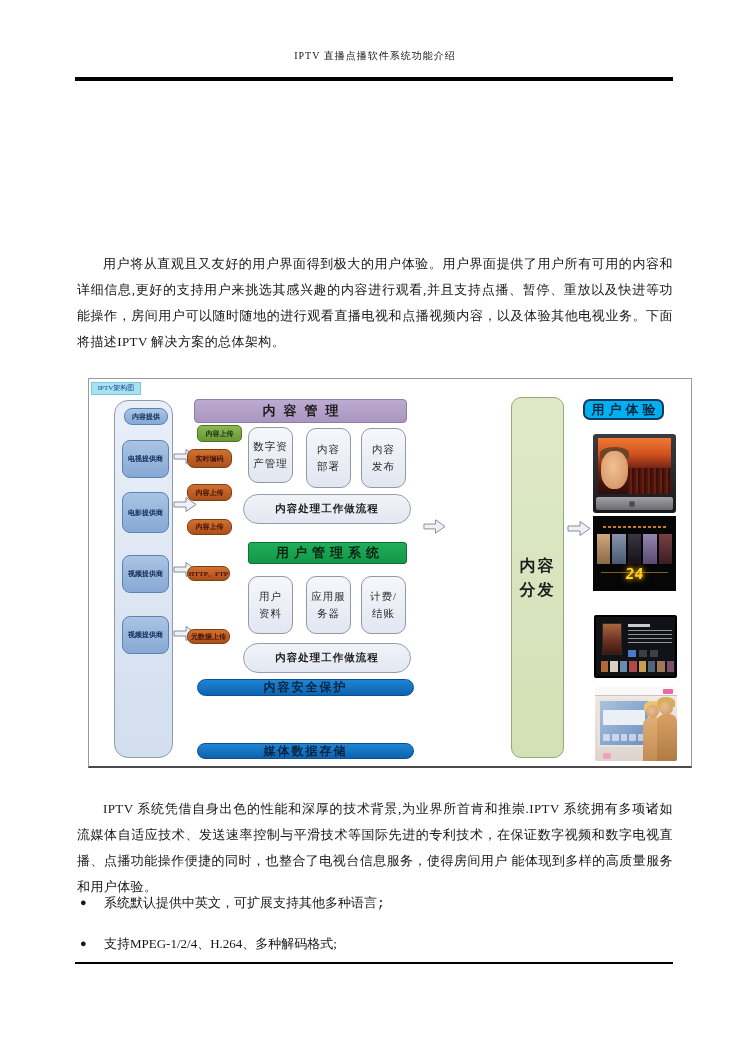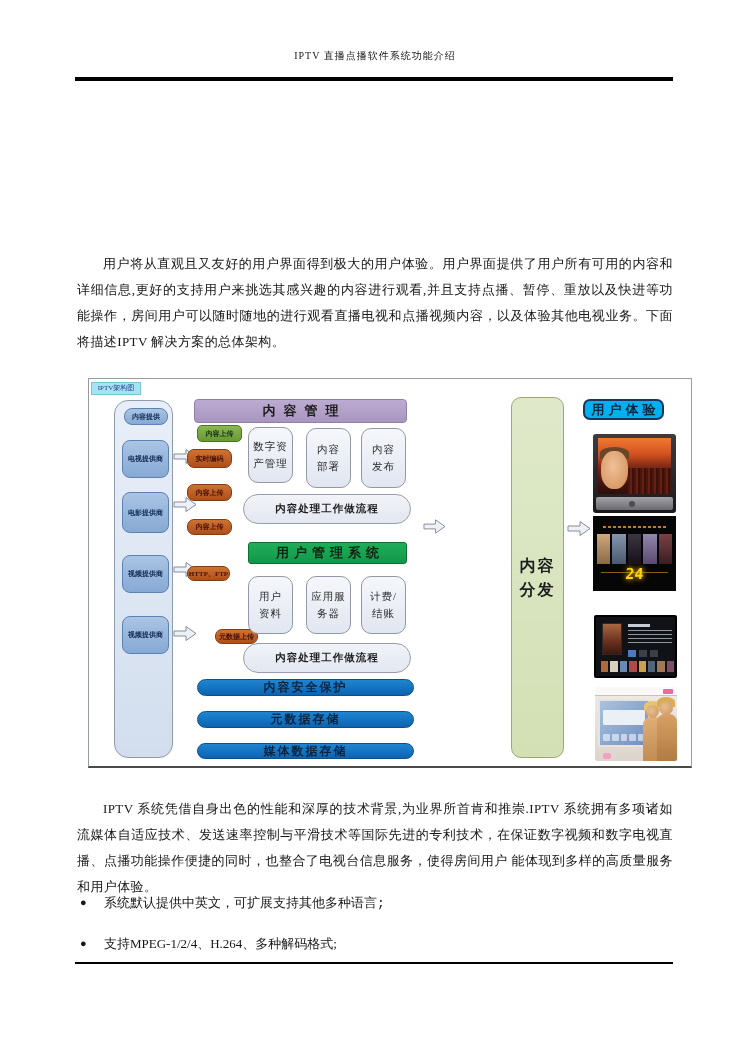--- a/index.html
+++ b/index.html
@@ -60,21 +60,21 @@
   .inject { left:108px; top:46px; width:45px; height:17px; border-radius:5px;
     background:linear-gradient(180deg,#8ab852 0%,#699733 100%); border:1px solid #4d741f;
     color:#16301b; font-weight:bold; font-size:7px; display:flex; align-items:center; justify-content:center; }
   .step { left:98px; width:45px; border-radius:7px;
     background:linear-gradient(180deg,#d0722f 0%,#ad4f1b 100%); border:1px solid #843c12;
     color:#46110a; font-weight:bold; font-size:7px; display:flex; align-items:center; justify-content:center; }
   .st1 { top:70px;  height:19px; }
   .st2 { top:105px; height:17px; }
   .st3 { top:140px; height:16px; }
   .st4 { top:187px; width:43px; height:15px; }
-  .st5 { top:250px; width:43px; height:15px;margin-left:28px; }
+  .st5 { top:250px; width:43px; height:15px; }
 
   .wbox { width:45px; border-radius:10px;
     background:linear-gradient(180deg,#f5f7fb 0%,#e2e6f1 100%); border:1px solid #9298a4;
     color:#2a2a2a; font-size:10.5px; letter-spacing:1px; line-height:17px; white-space:pre-line;
     display:flex; align-items:center; justify-content:center; text-align:center; }
   .wb1 { left:159px; top:48px;  height:56px; }
   .wb2 { left:217px; top:49px;  height:60px; }
   .wb3 { left:272px; top:49px;  height:60px; }
   .wb4 { left:159px; top:197px; height:58px; }
   .wb5 { left:217px; top:197px; height:58px; }
@@ -220,21 +220,20 @@
     <div class="um-bar">用户管理系统</div>
     <div class="wbox wb4">用户
 资料</div>
     <div class="wbox wb5">应用服
 务器</div>
     <div class="wbox wb6">计费/
 结账</div>
     <div class="pill pl2">内容处理工作做流程</div>
 
     <div class="bluebar bb1">内容安全保护</div>
-    <div class="bluebar bb2">元数据存储</div>
     <div class="bluebar bb3">媒体数据存储</div>
 
     <svg class="harrow ha-mid" viewBox="0 0 24 16">
         <polygon points="1,5.5 13,5.5 13,1 23,8 13,15 13,10.5 1,10.5" fill="#eef2f8" stroke="#858c96" stroke-width="1"></polygon>
       </svg>
     <div class="dist">
       <div class="dist-text">内容
 分发</div>
     </div>
     <svg class="harrow ha-right" viewBox="0 0 24 16">

